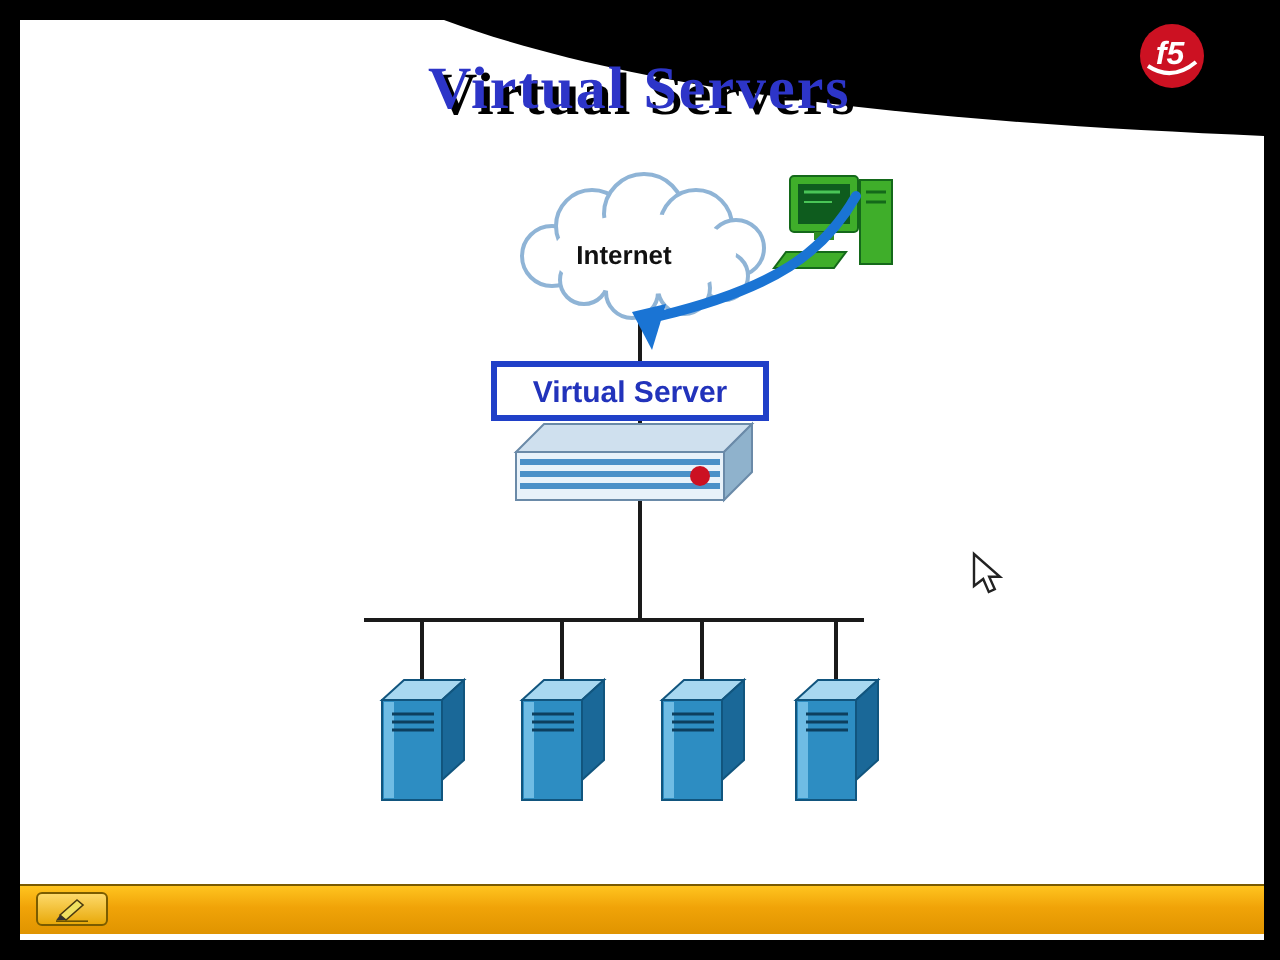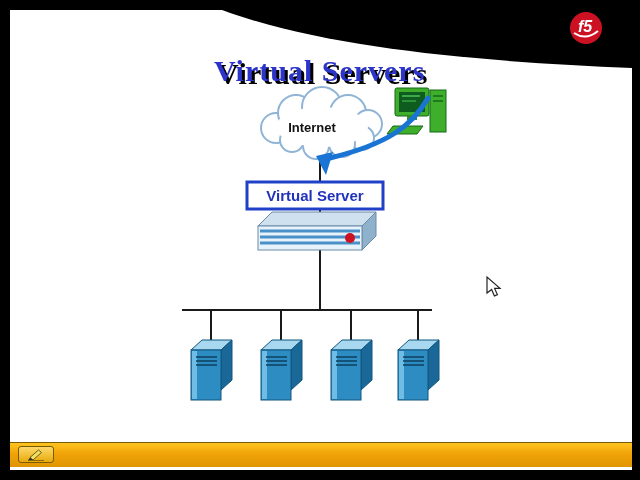--- a/index.html
+++ b/index.html
@@ -10,21 +10,21 @@
   .slide{
     position:absolute;left:10px;top:10px;width:622px;height:460px;
     background:#ffffff;overflow:hidden;
   }
   .swoosh-svg{position:absolute;left:0;top:0;}
   .slide-title{
     position:absolute;left:204px;top:18px;
     font-family:"Liberation Serif", serif;
     font-size:30px;font-weight:bold;color:#2d35c8;
     text-shadow:3px 3px 0 #000000;
-    letter-spacing:1px;white-space:nowrap;margin-top:26px;
+    letter-spacing:1px;white-space:nowrap;
   }
   .logo-svg{position:absolute;left:556px;top:1px;}
   .logo-text{
     font-family:"Liberation Sans", sans-serif;
     font-weight:bold;font-style:italic;font-size:16px;fill:#ffffff;
   }
   .diagram-svg{position:absolute;left:0;top:0;pointer-events:none;}
   .net-line{stroke:#1a1a1a;stroke-width:2;}
   .cloud-bump{fill:#ffffff;stroke:#8fb4d6;stroke-width:2;}
   .cloud-core{fill:#ffffff;}

